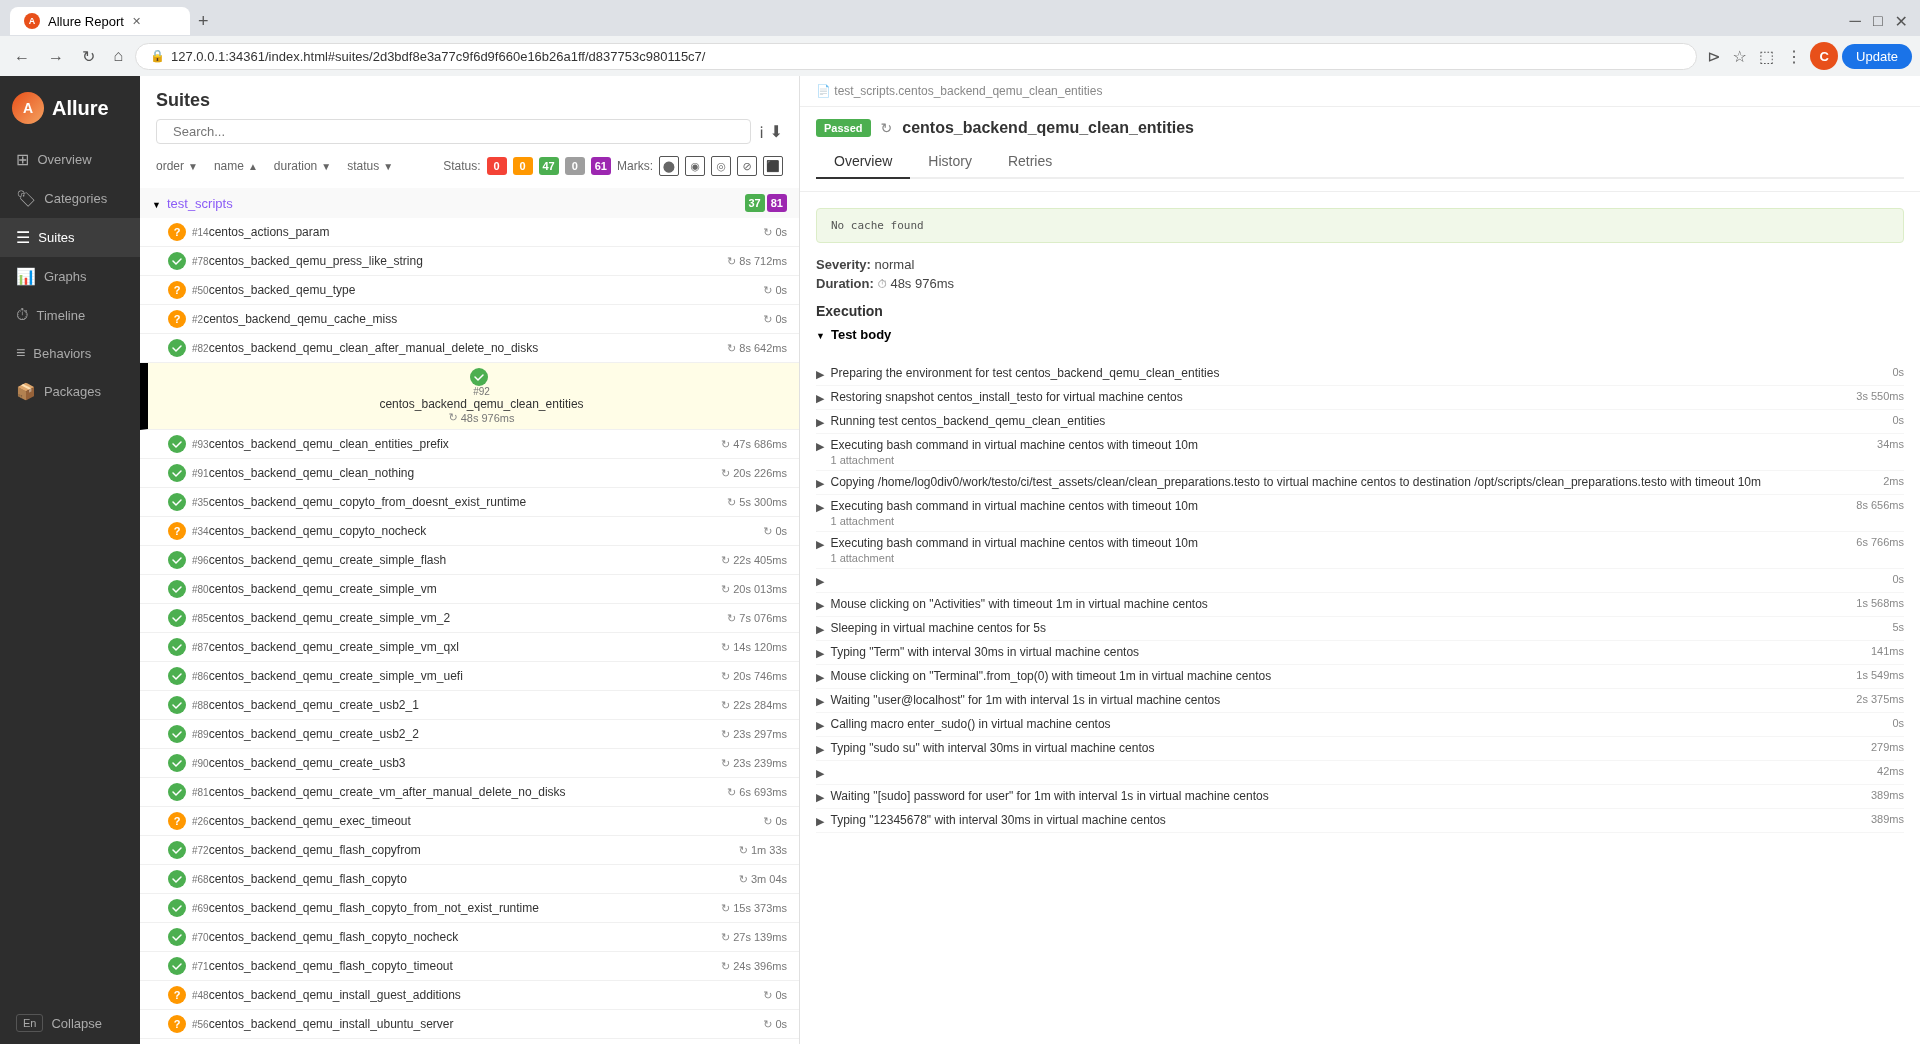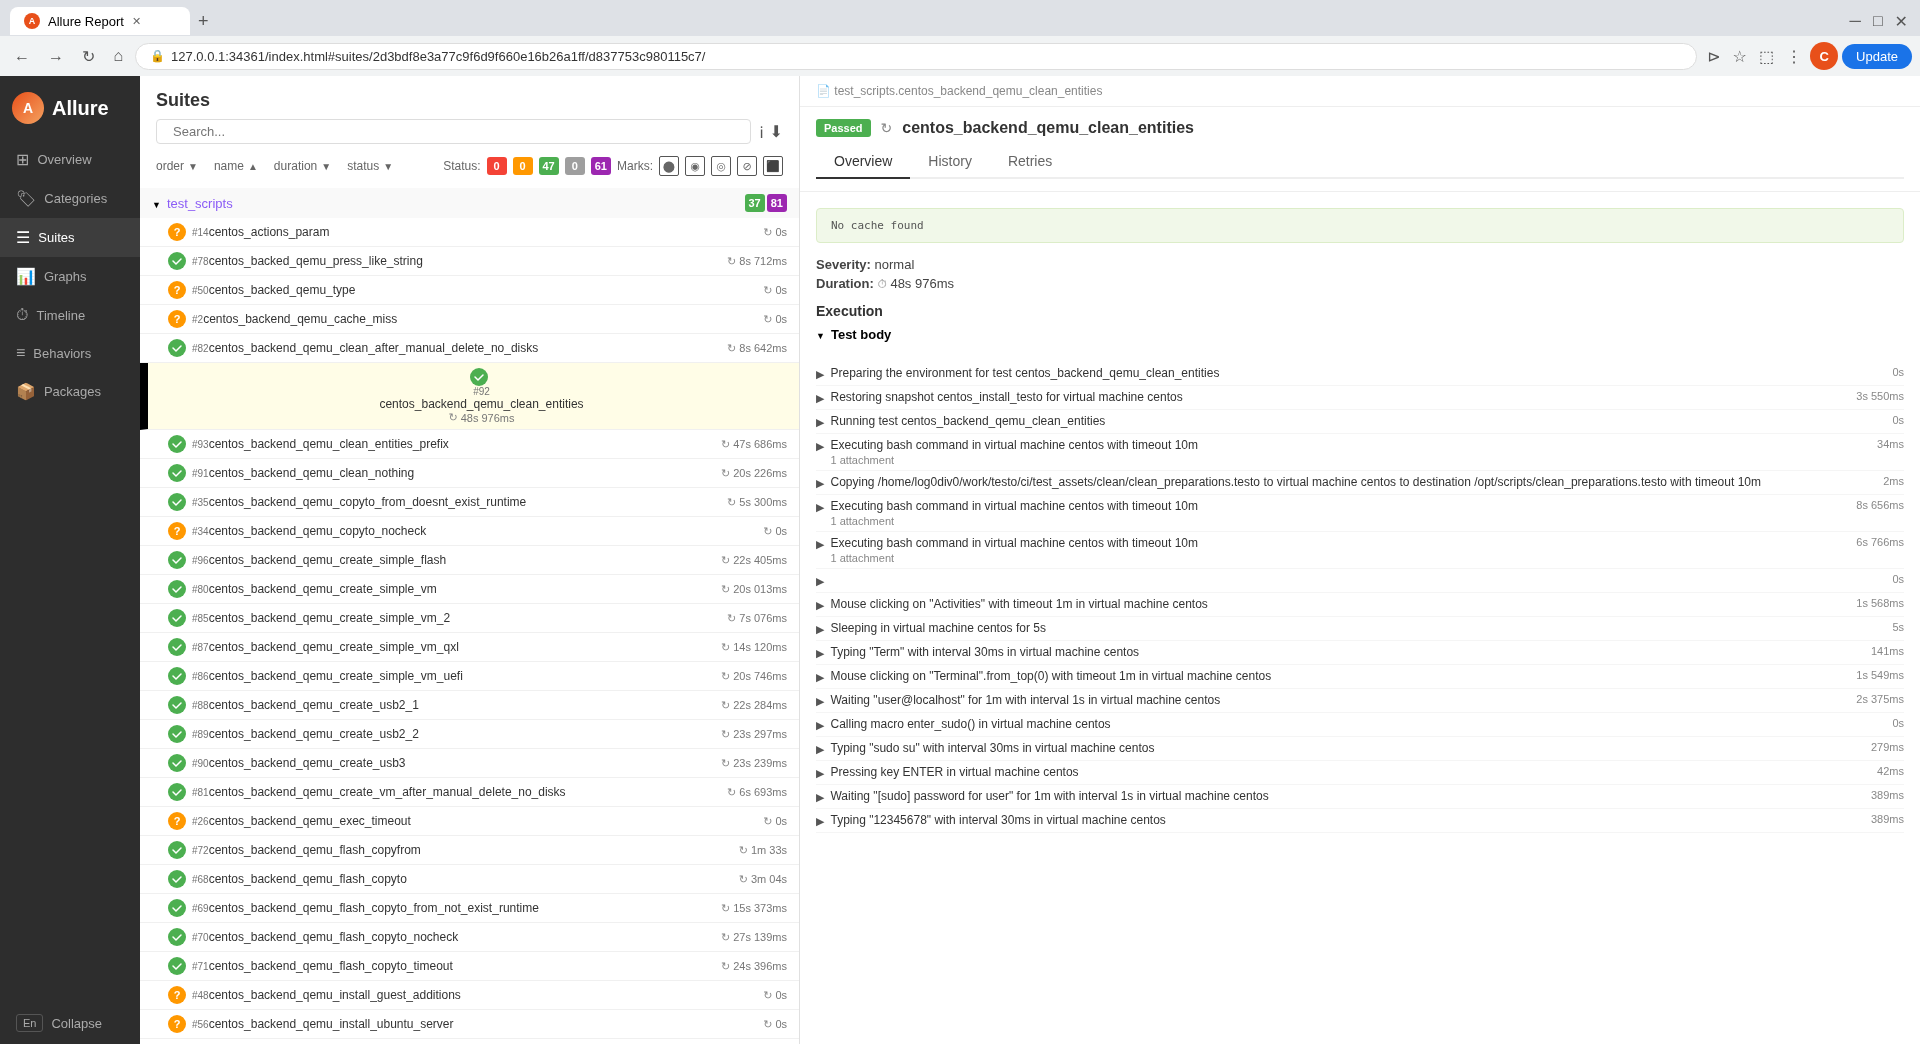--- a/index.html
+++ b/index.html
@@ -777,24 +777,20 @@
             <div class="step-item">
     <span class="step-chevron">▶</span>
     <div class="step-content">
       <div class="step-name">Typing "sudo su" with interval 30ms in virtual machine centos</div>
 
     </div>
     <span class="step-duration">279ms</span>
   </div>
             <div class="step-item">
     <span class="step-chevron">▶</span>
-    <div class="step-content">
-      <div class="step-name">Pressing key ENTER in virtual machine centos</div>
-
-    </div>
     <span class="step-duration">42ms</span>
   </div>
             <div class="step-item">
     <span class="step-chevron">▶</span>
     <div class="step-content">
       <div class="step-name">Waiting "[sudo] password for user" for 1m with interval 1s in virtual machine centos</div>
 
     </div>
     <span class="step-duration">389ms</span>
   </div>

